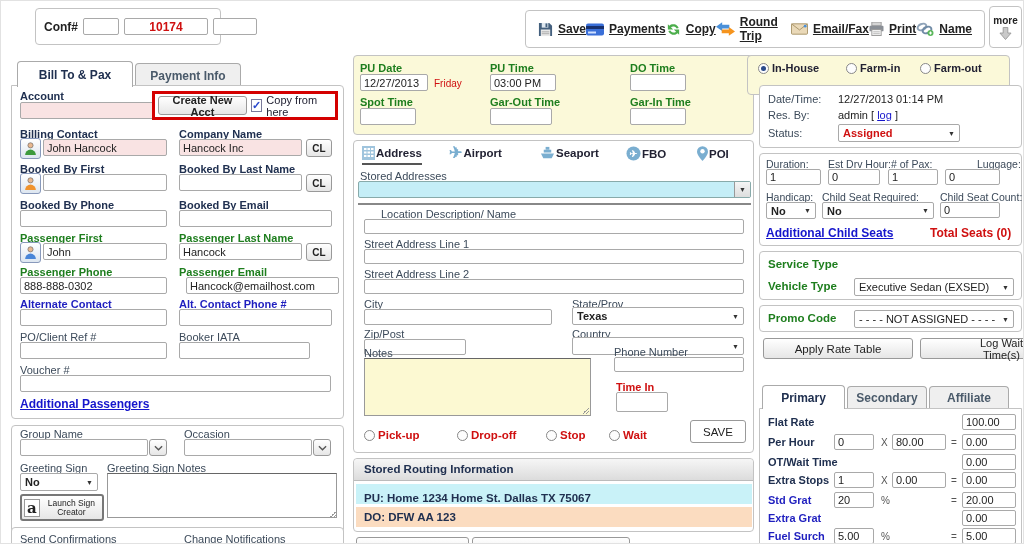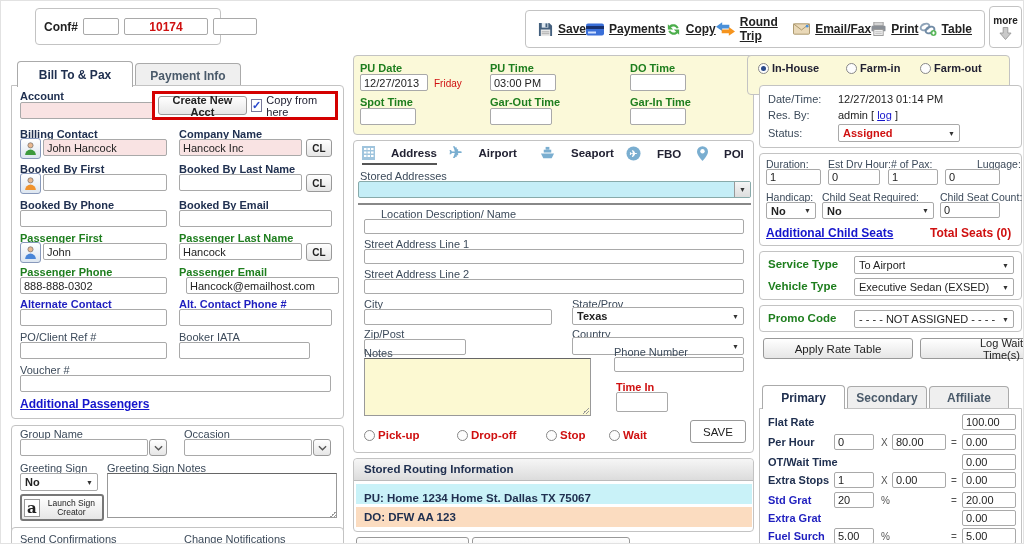--- a/index.html
+++ b/index.html
@@ -24,21 +24,21 @@
   .radio { display:inline-block; width:11px; height:11px; border:1px solid #888; border-radius:50%; background:#fdfdfd; vertical-align:-2px; }
   .radio .dot { display:block; width:5px; height:5px; background:#2a4a8a; border-radius:50%; margin:2px; }
   .cb { display:inline-block; width:13px; height:13px; border:1px solid #7a7a9a; background:#fff; color:#2a4acf; font-size:11px; line-height:11px; text-align:center; font-weight:bold; vertical-align:-2px; }
   .cb.checked::after { content:"✓"; }
   .tab { position:absolute; display:flex; align-items:center; justify-content:center; font-weight:bold; font-size:12px; border:1px solid #aaa; border-bottom:none; border-radius:4px 4px 0 0; cursor:default; }
   .tab.active { background:#fff; color:#203050; z-index:3; }
   .tab.inactive { background:#efefef; color:#4a5a6a; }
   .tool-item { display:flex; align-items:center; gap:5px; cursor:default; }
   .tool-item .tl { font-weight:bold; font-size:12px; color:#222; text-decoration:underline; }
   .iconbtn { position:absolute; width:21px; height:21px; border:1px solid #8899bb; border-radius:3px; background:linear-gradient(#ffffff,#dde6f0); display:flex; align-items:center; justify-content:center; }
-  .ltab { position:absolute; display:flex; align-items:center; gap:16px; font-weight:bold; font-size:11.5px; color:#223; }
+  .ltab { position:absolute; display:flex; align-items:center; gap:1px; font-weight:bold; font-size:11.5px; color:#223; }
   .grip { position:absolute; right:2px; bottom:2px; width:7px; height:7px;
           background:linear-gradient(135deg, transparent 0 50%, #999 50% 60%, transparent 60% 75%, #999 75% 85%, transparent 85%); }
   .hdrbar { background:linear-gradient(#f6f6f6,#dcdcdc); border-bottom:1px solid #bbb; }
   .rrow { position:absolute; left:0; width:100%; height:18px; }
   .rlbl { position:absolute; left:8px; top:2px; font-size:11px; }
   .rqty { left:74px; width:40px; height:16px; }
   .rop  { position:absolute; left:121px; top:3px; font-size:10px; color:#555; }
   .req  { position:absolute; left:191px; top:3px; font-size:10px; color:#555; }
   .rrate{ left:132px; width:54px; height:16px; }
   .rtotal{ left:202px; width:54px; height:16px; }
@@ -122,21 +122,21 @@
     </div>
     <div class="tool-item">
       <span>
           <svg width="18" height="14" viewBox="0 0 18 14">
             <ellipse cx="6" cy="5" rx="4.6" ry="3" fill="none" stroke="#8fa3b8" stroke-width="2" transform="rotate(-25 6 5)"></ellipse>
             <ellipse cx="11" cy="8" rx="4.6" ry="3" fill="none" stroke="#6f8aa5" stroke-width="2" transform="rotate(-25 11 8)"></ellipse>
             <circle cx="14.5" cy="11" r="3" fill="#5cb85c"></circle>
             <path d="M13 11h3M14.5 9.5v3" stroke="#fff" stroke-width="1"></path>
           </svg>
         </span>
-      <span class="tl">Table</span>
+      <span class="tl">Name</span>
     </div>
   </div>
 
   <div class="panel" style="left:988px;top:5px;width:33px;height:42px;display:flex;flex-direction:column;align-items:center;justify-content:center;gap:1px;">
     <span class="b" style="font-size:10px;color:#222;">more</span>
     <span>
         <svg width="13" height="13" viewBox="0 0 14 14">
           <path d="M4.5 0.5h5v6h3.5L7 13.5 1 6.5h3.5z" fill="#c9c9c9" stroke="#9a9a9a"></path>
         </svg>
       </span>
@@ -432,24 +432,20 @@
         <span class="arr">▼</span>
     </div>
     <input class="inp" style="left: 180px; top: 48px; width: 60px; height: 16px;" value="0">
 
     <a class="link" style="left:6px;top:72px;">Additional Child Seats</a>
     <span class="lbl redlbl" style="left:170px;top:72px;font-size:12px;">Total Seats (0)</span>
   </div>
 
   <div class="panel" style="left:758px;top:250px;width:263px;height:49px;">
     <span class="lbl green" style="left:8px;top:6px;font-size:11.5px;">Service Type</span>
-    <div class="sel" style="left:94px;top:4px;width:160px;">
-      <span class="txt">To Airport</span>
-        <span class="arr">▼</span>
-    </div>
     <span class="lbl green" style="left:8px;top:28px;font-size:11.5px;">Vehicle Type</span>
     <div class="sel" style="left:94px;top:26px;width:160px;">
       <span class="txt">Executive Sedan (EXSED)</span>
         <span class="arr">▼</span>
     </div>
   </div>
 
   <div class="panel" style="left:758px;top:304px;width:263px;height:27px;">
     <span class="lbl green" style="left:8px;top:6px;font-size:11.5px;">Promo Code</span>
     <div class="sel" style="left:94px;top:4px;width:160px;">

